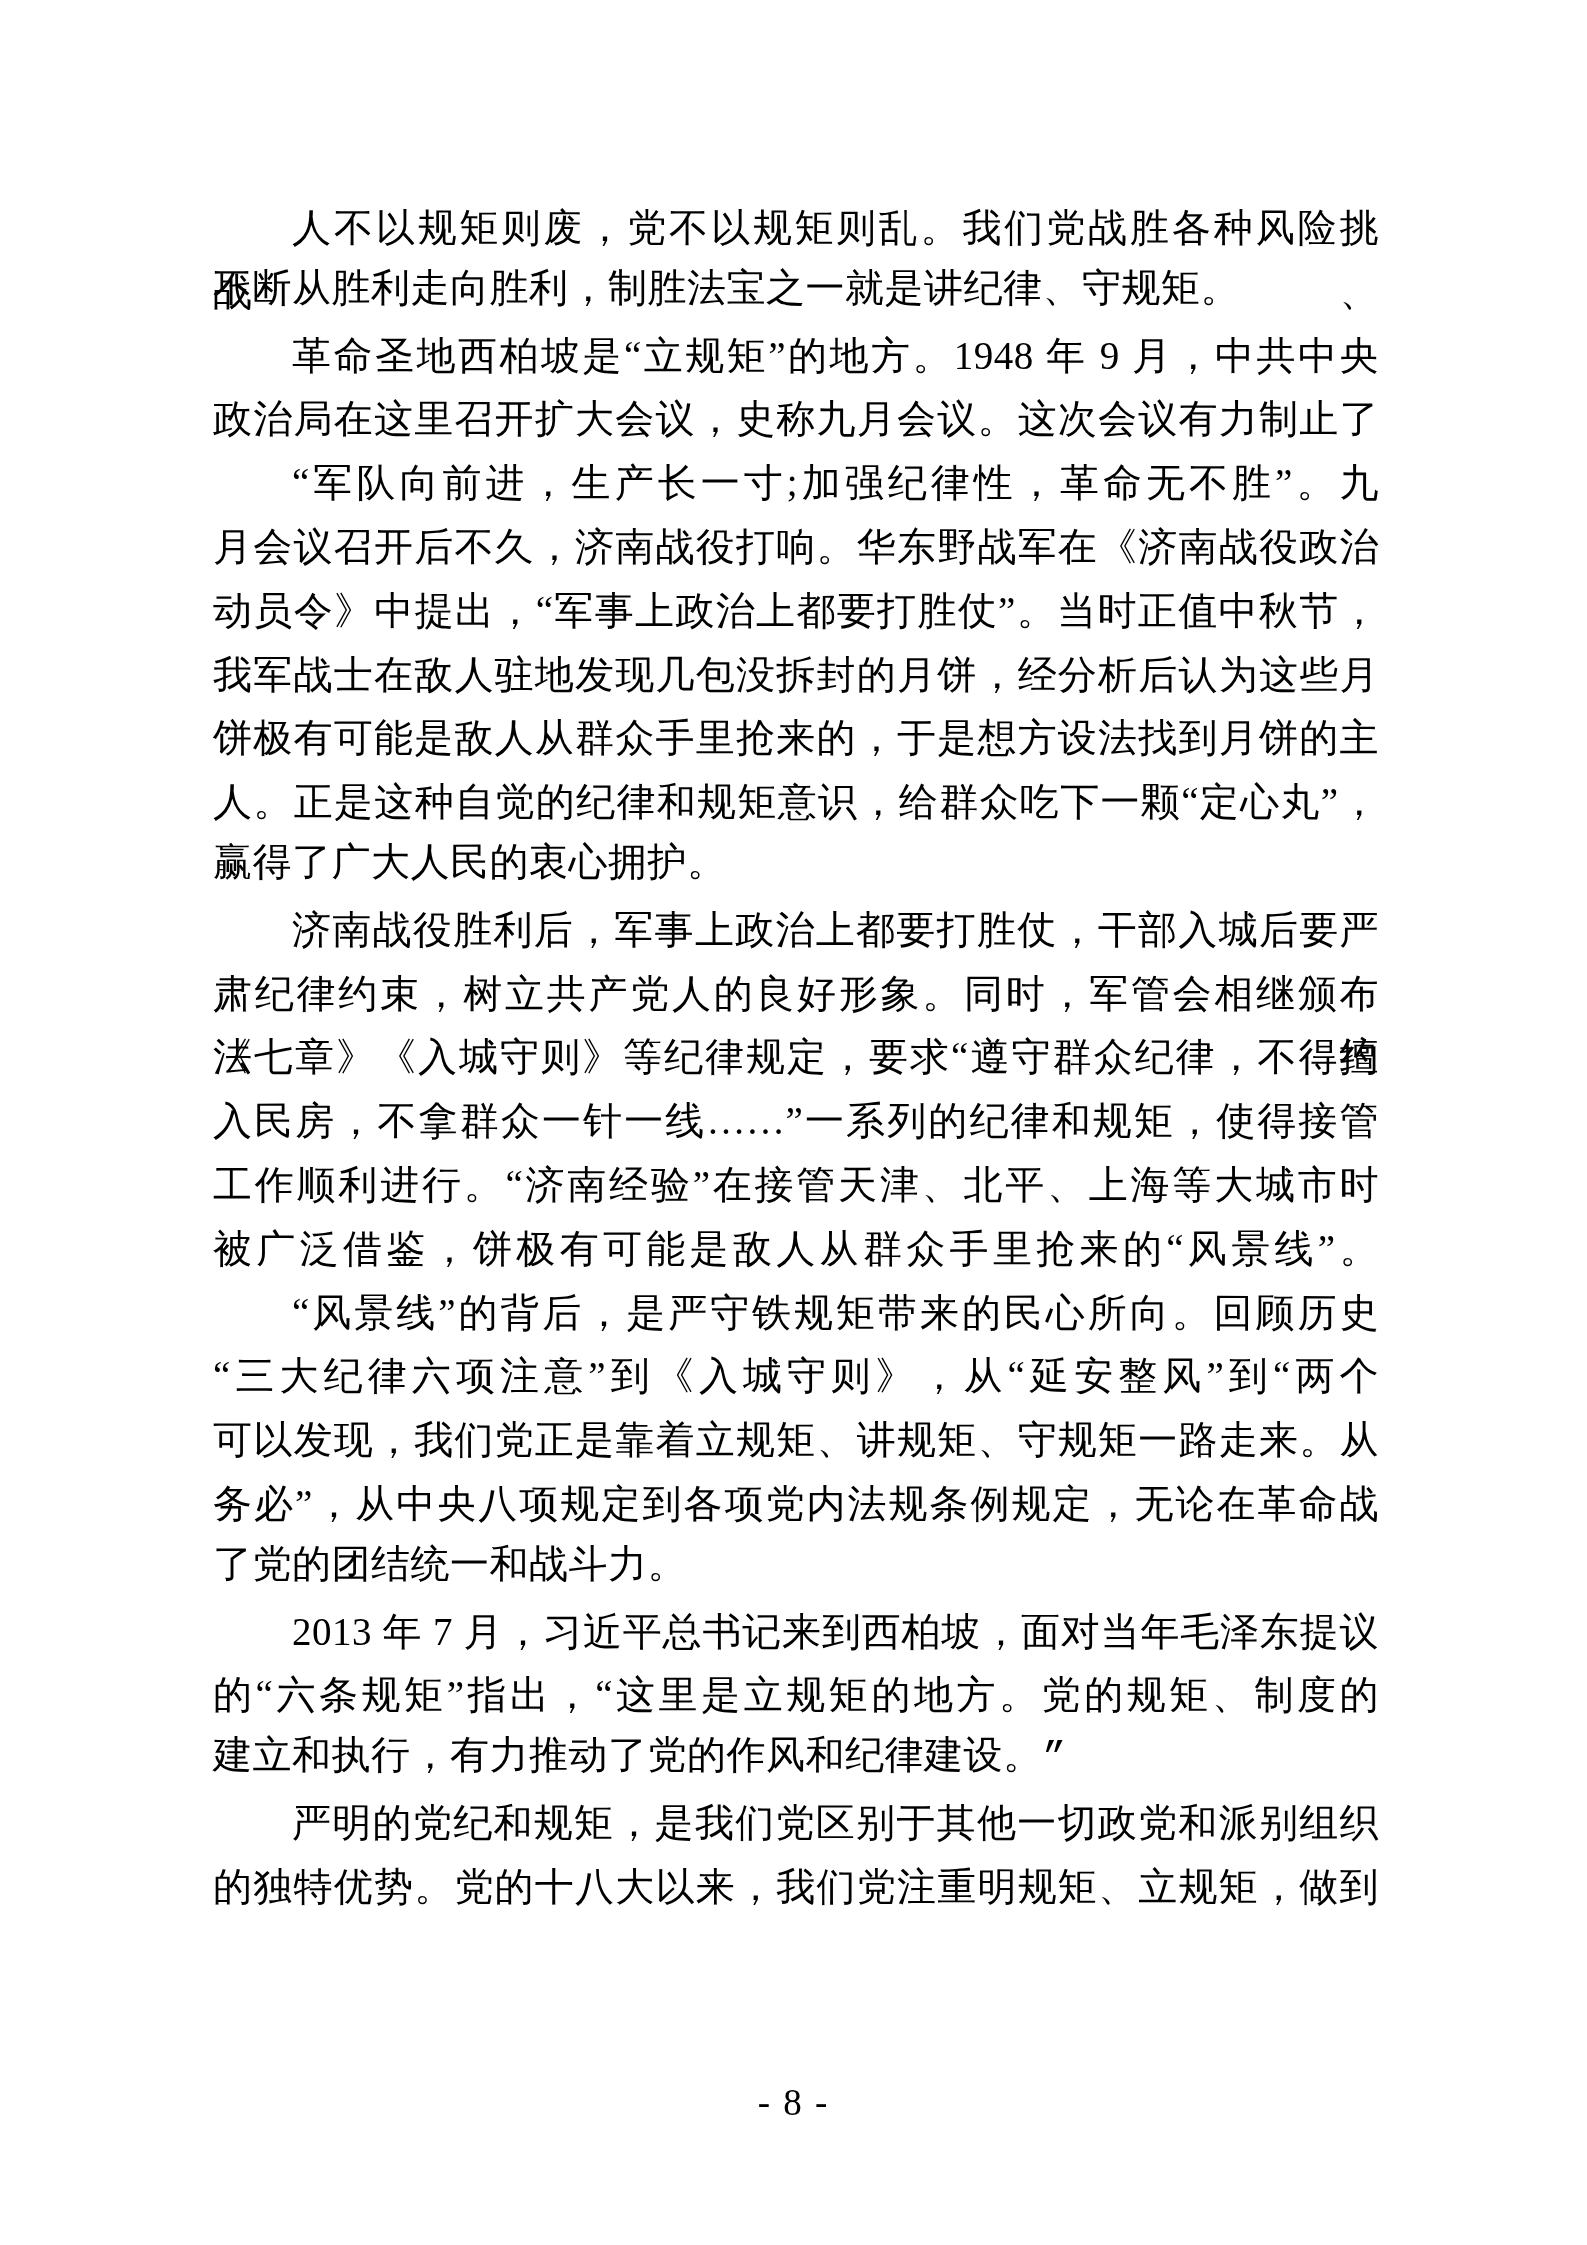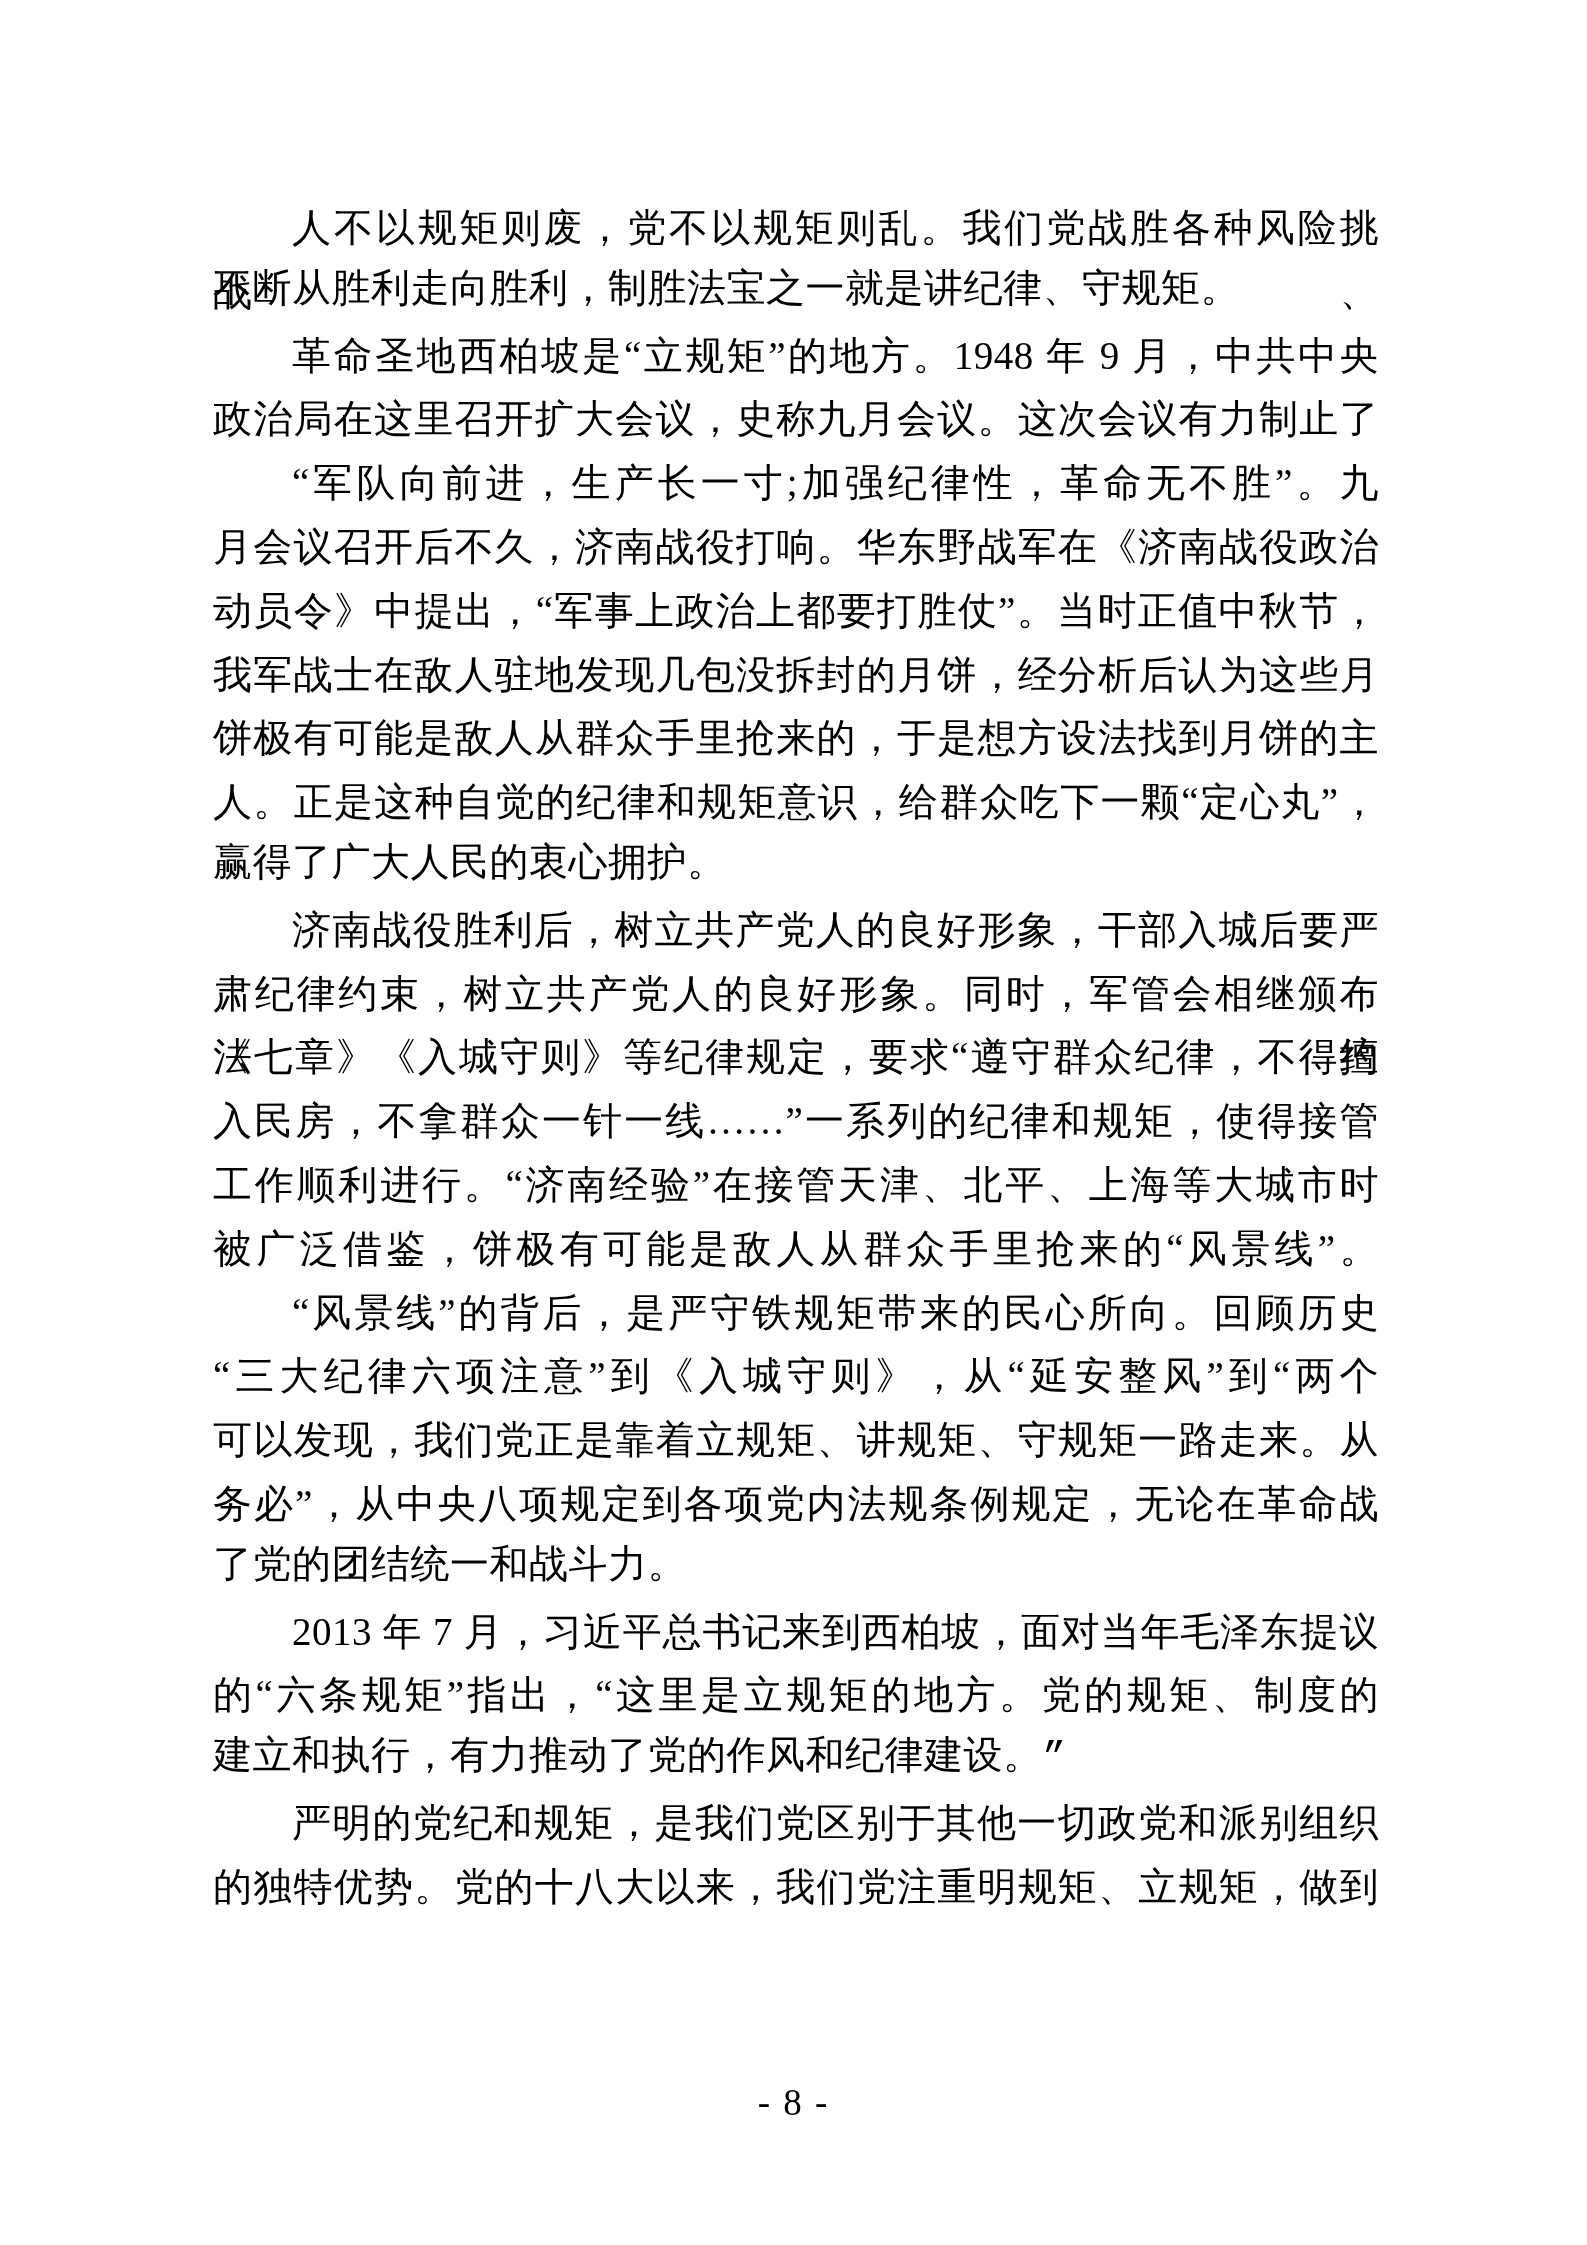--- a/index.html
+++ b/index.html
@@ -68,21 +68,21 @@
       <div class="line end">不断从胜利走向胜利，制胜法宝之一就是讲纪律、守规矩。</div>
       <div class="line indent fill">革命圣地西柏坡是“立规矩”的地方。1948 年 9 月，中共中央</div>
       <div class="line fill">政治局在这里召开扩大会议，史称九月会议。这次会议有力制止了</div>
       <div class="line indent fill">“军队向前进，生产长一寸;加强纪律性，革命无不胜”。九</div>
       <div class="line fill">月会议召开后不久，济南战役打响。华东野战军在《济南战役政治</div>
       <div class="line fill">动员令》中提出，“军事上政治上都要打胜仗”。当时正值中秋节，</div>
       <div class="line fill">我军战士在敌人驻地发现几包没拆封的月饼，经分析后认为这些月</div>
       <div class="line fill">饼极有可能是敌人从群众手里抢来的，于是想方设法找到月饼的主</div>
       <div class="line fill">人。正是这种自觉的纪律和规矩意识，给群众吃下一颗“定心丸”，</div>
       <div class="line end">赢得了广大人民的衷心拥护。</div>
-      <div class="line indent fill">济南战役胜利后，树立共产党人的良好形象，干部入城后要严</div>
+      <div class="line indent fill">济南战役胜利后，军事上政治上都要打胜仗，干部入城后要严</div>
       <div class="line fill">肃纪律约束，树立共产党人的良好形象。同时，军管会相继颁布《约</div>
       <div class="line fill">法七章》《入城守则》等纪律规定，要求“遵守群众纪律，不得擅</div>
       <div class="line fill">入民房，不拿群众一针一线……”一系列的纪律和规矩，使得接管</div>
       <div class="line fill">工作顺利进行。“济南经验”在接管天津、北平、上海等大城市时</div>
       <div class="line fill">被广泛借鉴，饼极有可能是敌人从群众手里抢来的“风景线”。</div>
       <div class="line indent fill">“风景线”的背后，是严守铁规矩带来的民心所向。回顾历史</div>
       <div class="line fill">“三大纪律六项注意”到《入城守则》，从“延安整风”到“两个</div>
       <div class="line fill">可以发现，我们党正是靠着立规矩、讲规矩、守规矩一路走来。从</div>
       <div class="line fill">务必”，从中央八项规定到各项党内法规条例规定，无论在革命战</div>
       <div class="line end">了党的团结统一和战斗力。</div>

